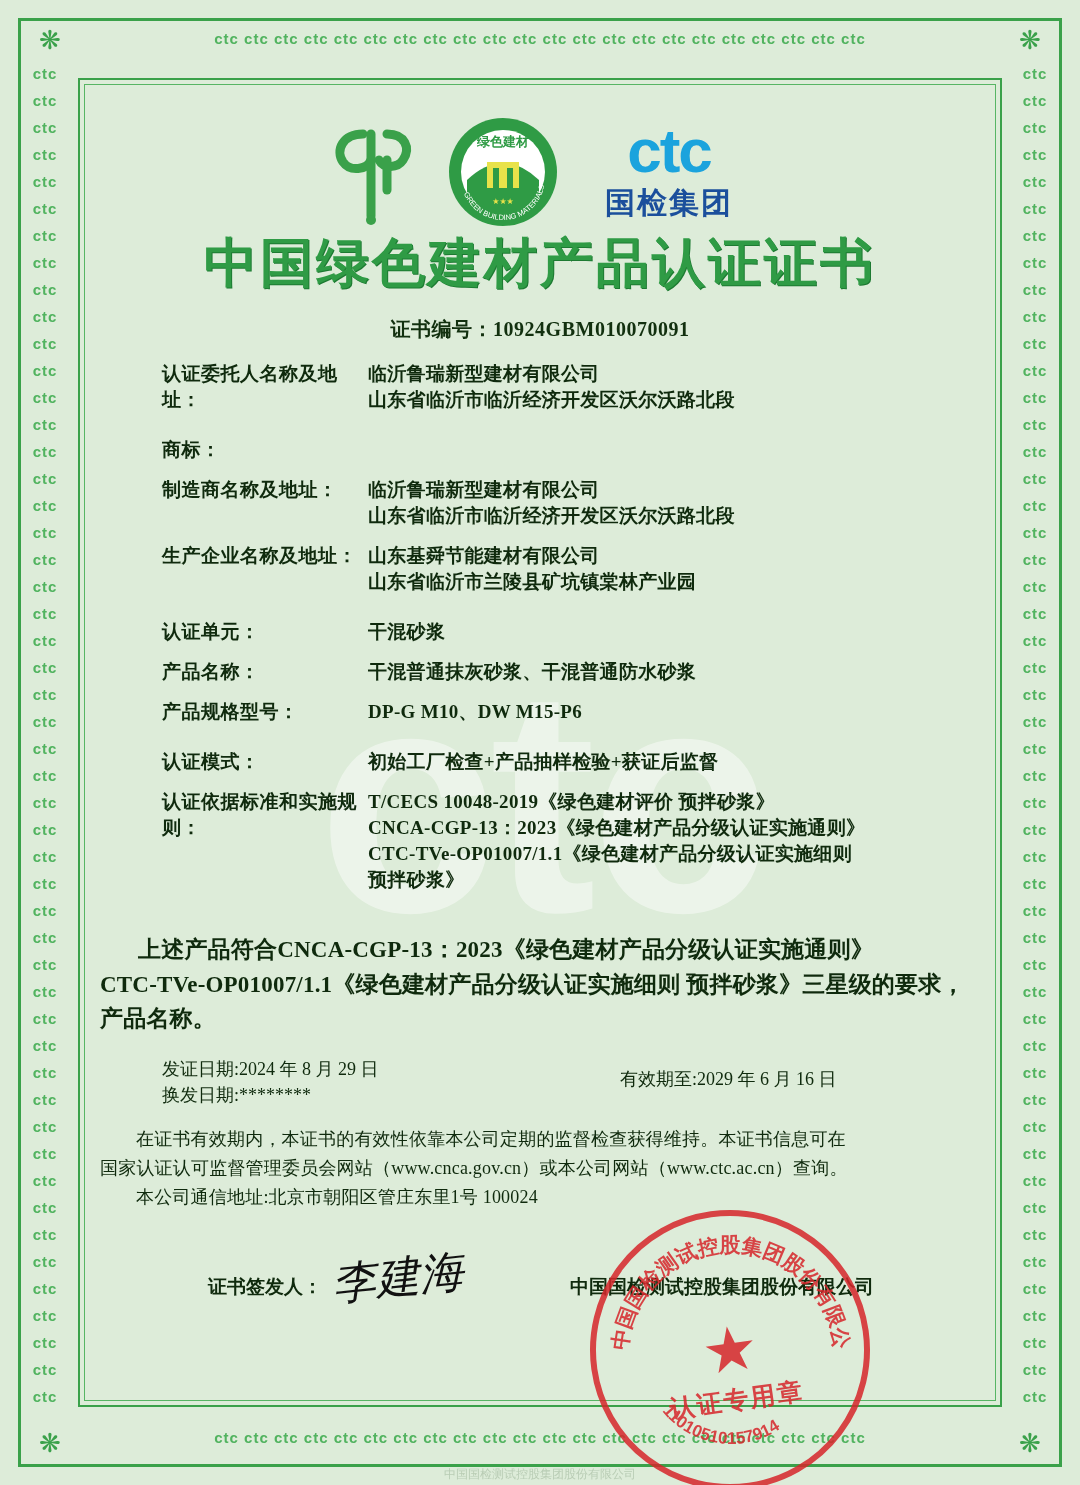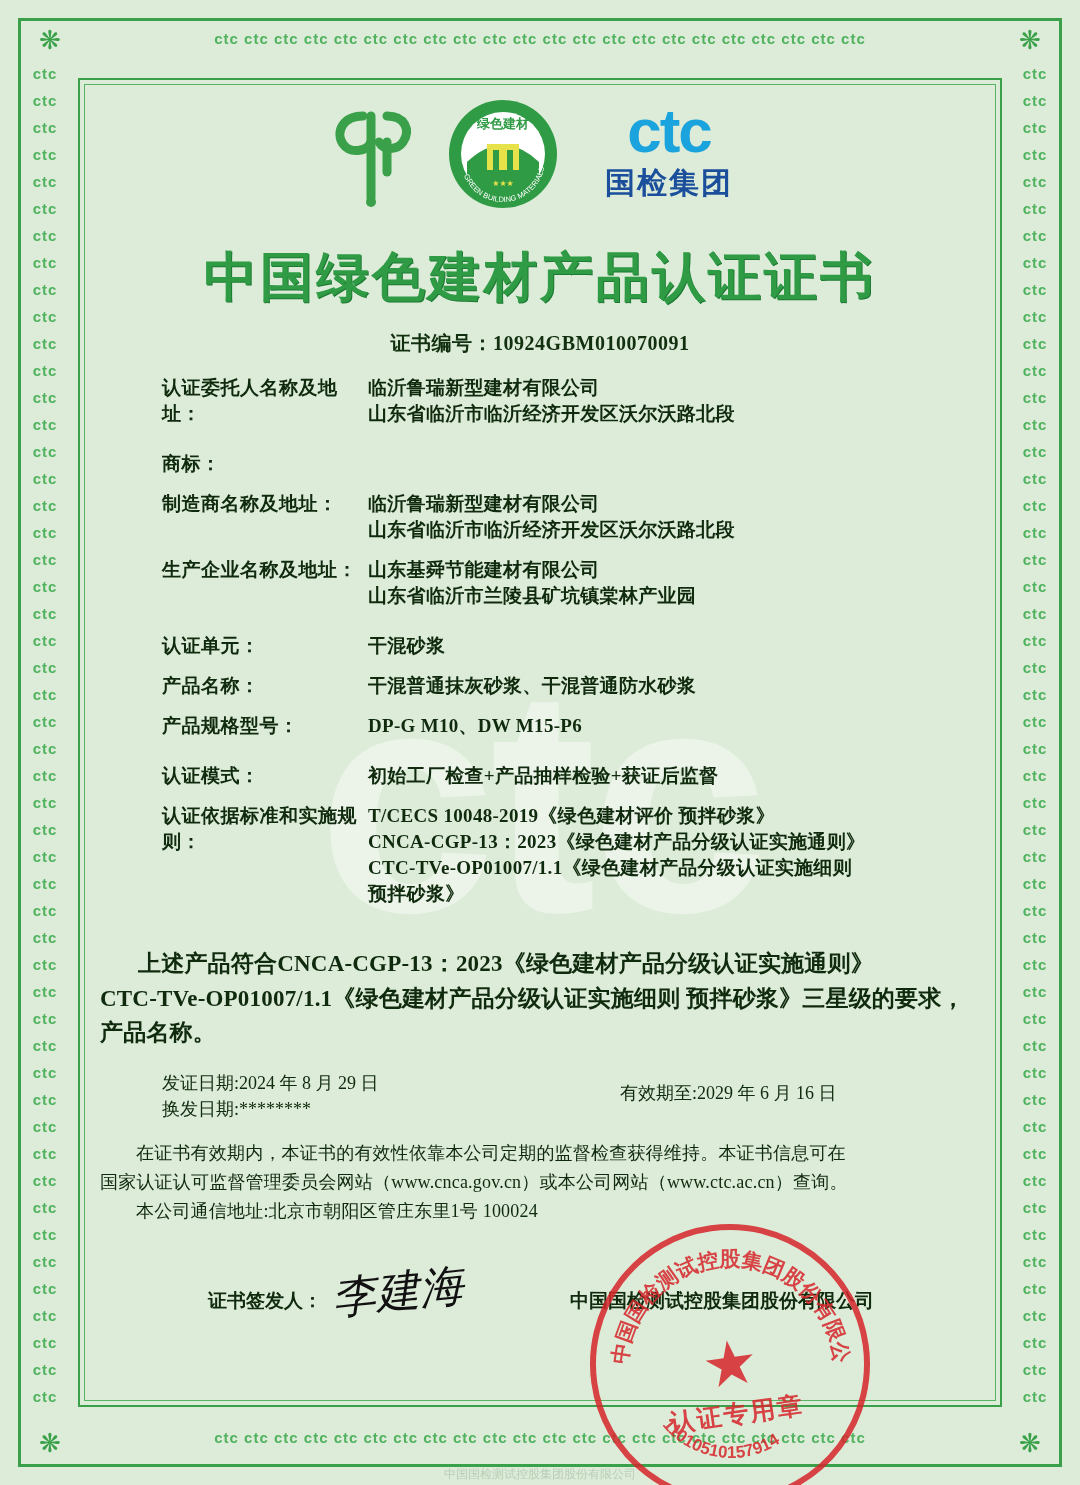--- a/index.html
+++ b/index.html
@@ -99,21 +99,21 @@
   
   .content {
     position: absolute;
     left: 100px; top: 90px;
     width: 880px;
     height: 1305px;
   }
 
   .logos {
     display: flex;
-    align-items: flex-start;
+    align-items: flex-end;
     justify-content: center;
     gap: 18px;
     height: 130px;
     margin-top: 8px;
   }
   .logo-gp { width: 110px; height: 112px; }
   .logo-gbm { width: 112px; height: 112px; }
   .logo-ctc { width: 185px; height: 110px; display: flex; flex-direction: column; align-items: center; justify-content: center; }
   .logo-ctc .ctc-text {
     font-family: "Liberation Sans", sans-serif;
@@ -130,21 +130,20 @@
     letter-spacing: 2px;
     margin-top: 2px;
   }
 
   .title {
     text-align: center;
     font-size: 53px;
     font-weight: bold;
     color: #2f9b45;
     letter-spacing: 3px;
-    margin-top: 14px;
     text-shadow: 1px 1px 0 #1d7a32;
   }
 
   .cert-no {
     text-align: center;
     font-size: 20px;
     color: #12300f;
     margin-top: 16px;
     font-weight: bold;
     letter-spacing: 0.5px;

